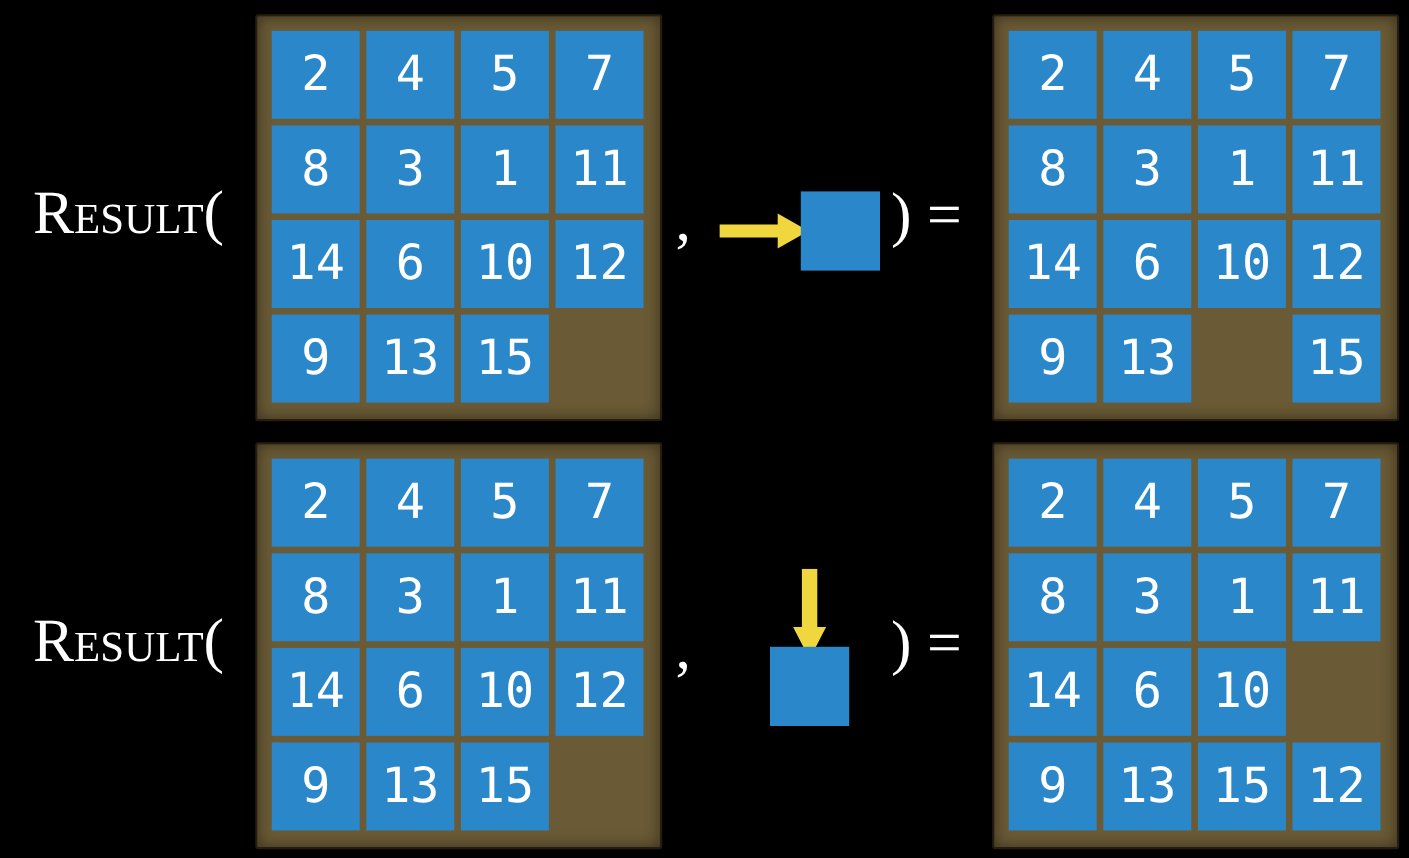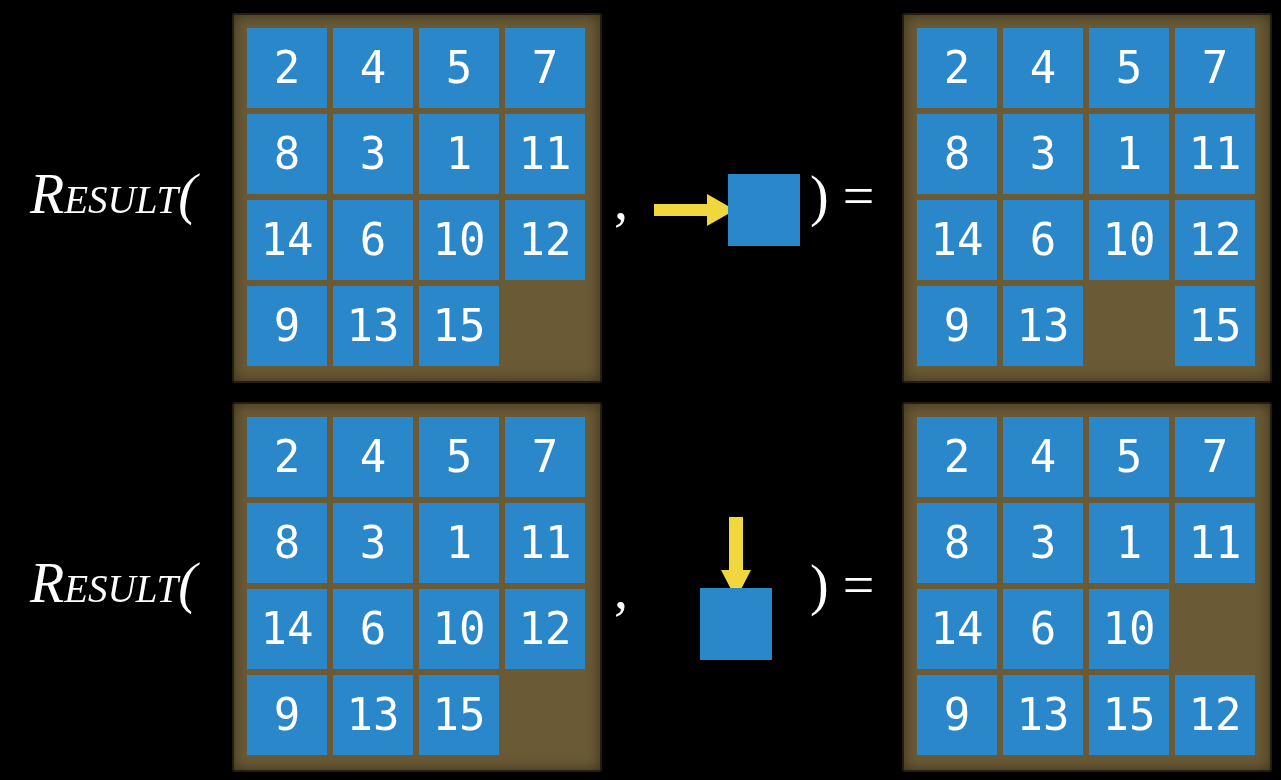--- a/index.html
+++ b/index.html
@@ -16,21 +16,20 @@
   }
   .abs { position: absolute; }
 
   
   .result-label {
     font-size: 56px;
     line-height: 1;
     color: var(--text, #ffffff);
     font-variant: small-caps;
     white-space: nowrap;
-    font-style: italic;
   }
 
   
   .grid {
     width: 370px;
     height: 370px;
     box-sizing: border-box;
     background: var(--frame, #6a5a35);
     border: 2px solid #241d10;
     border-radius: 3px;

